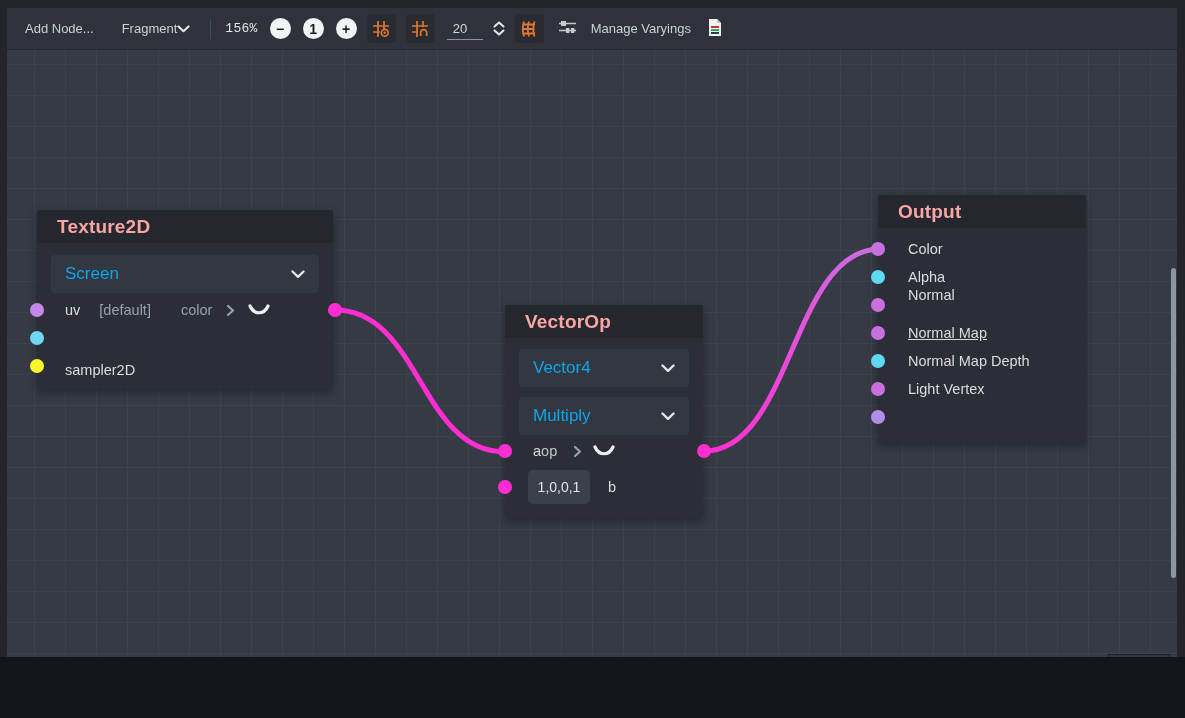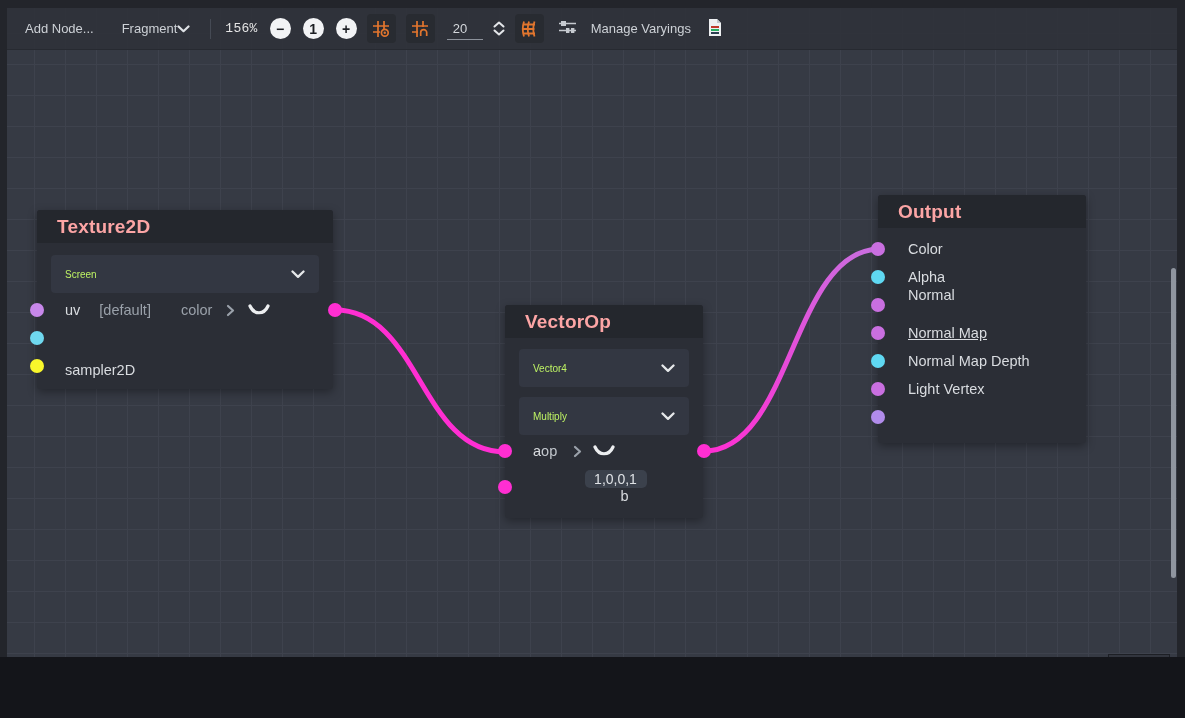--- a/index.html
+++ b/index.html
@@ -33,21 +33,21 @@
   .grid-num{width:36px; margin-left:12px; padding:4px 2px 3px 6px; border-bottom:1px solid #8d929b; color:#d4d7db;}
   .spinner{display:flex; flex-direction:column; gap:1px; margin-left:10px; color:#e4e6e9;}
   .plain-icon{margin-left:14px; color:#c6cad0;}
   .varyings-label{margin-left:14px; color:#cdd1d6;}
   .file-icon{margin-left:16px;}
   
   .node{position:absolute; background:var(--node_bg); border-radius:3px; box-shadow:0 3px 10px rgba(0,0,0,.35); z-index:10;}
   .node-header{height:33px; background:var(--node_header); border-radius:3px 3px 0 0; display:flex; align-items:center; padding:0 20px;}
   .node-title{font-weight:bold; font-size:19px; color:#fca5a5; letter-spacing:.2px;}
   .nselect{display:flex; align-items:center; justify-content:space-between; background:var(--control_bg);
-    border-radius:4px; height:38px; padding:0 14px; margin:0 14px; color:#bef264; font-size:10px;}
+    border-radius:4px; height:38px; padding:0 14px; margin:0 14px; color:#0ea5e9; font-size:17px;}
   .port{position:absolute; width:14px; height:14px; border-radius:50%; z-index:12;}
   .prow{position:absolute; left:0; width:100%; display:flex; align-items:center; font-size:14.5px; color:#d9dce0;}
   .muted{color:var(--text_muted);}
   .ninput{background:var(--input_bg); border-radius:5px; height:34px; display:flex; align-items:center;
     justify-content:center; color:#dfe2e6; font-size:14px; padding:0 10px;}
   
   svg.wires{position:absolute; left:0; top:0; z-index:8; overflow:visible;}
   .wire1{stroke:var(--wire_magenta); stroke-width:5; fill:none; stroke-linecap:round;}
   
   .minimap{position:absolute; left:1101px; top:646px; width:62px; height:48px; background:var(--minimap_bg);
@@ -197,21 +197,21 @@
       <div class="prow" style="top:135px; height:22px; padding-left:28px;">
         <span>a</span>
         <span style="color:#c3c8ce;">op</span>
         <svg style="margin-left:16px;" width="9" height="13" viewBox="0 0 9 13">
             <path d="M2 2 L7 6.5 L2 11" stroke="#9aa1aa" stroke-width="2.2" fill="none" stroke-linecap="round" stroke-linejoin="round"></path>
           </svg>
         <svg style="margin-left:10px;" width="24" height="12" viewBox="0 0 24 12">
             <path d="M3 2 C7 11, 17 11, 21 2" stroke="#eceef0" stroke-width="3.2" fill="none" stroke-linecap="round"></path>
           </svg>
       </div>
-      <div class="prow" style="top:165px; height:34px; padding-left:23px;flex-direction:column;">
+      <div class="prow" style="top:165px; height:34px; padding-left:23px;">
         <span class="ninput" style="width:62px;">1,0,0,1</span>
         <span style="margin-left:18px;">b</span>
       </div>
       <span class="port" style="left: -7px; top: 139px; background-color: rgb(255, 46, 210);"></span>
       <span class="port" style="left: -7px; top: 175px; background-color: rgb(255, 46, 210);"></span>
       <span class="port" style="right: -8px; top: 139px; background-color: rgb(255, 46, 210);"></span>
     </div>
 
     <div class="node" style="left:871px; top:187px; width:208px; height:248px;">
       <div class="node-header">

